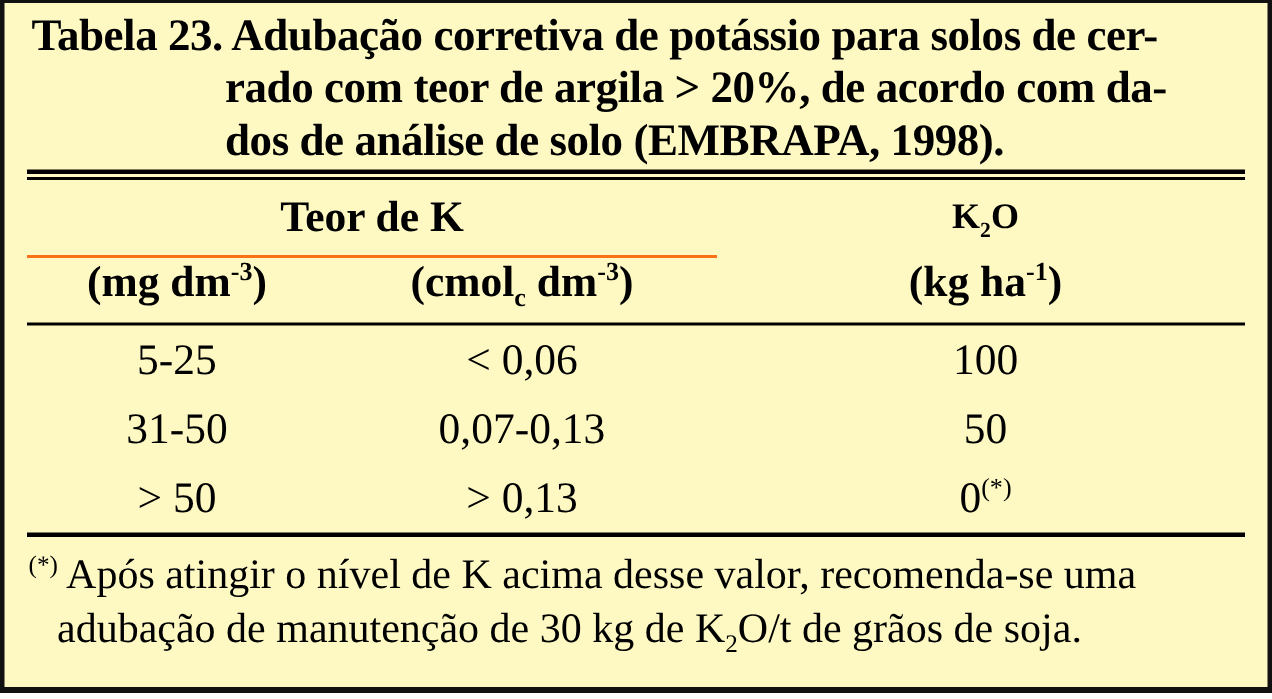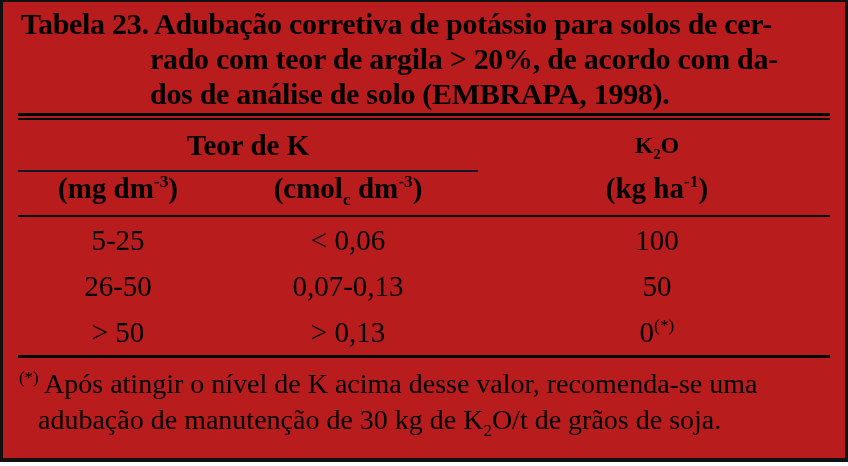--- a/index.html
+++ b/index.html
@@ -1,20 +1,20 @@
 <!DOCTYPE html>
 <html><head>
 <meta charset="utf-8">
 <style>
   html, body { margin:0; padding:0; background:#ffffff; }
   .frame {
     position:relative;
     width:848px; height:462px;
     box-sizing:border-box;
-    background:#b91c1c;
+    background:#fef9c3;
     border:3px solid #111111;
     border-top-width:2px;
     border-bottom-width:4px;
     font-family:"Liberation Serif", serif;
     color:#000000;
     overflow:hidden;
   }
   
   .caption { padding:4px 8px 0 18px; font-weight:bold; font-size:30px; line-height:35px; letter-spacing:-0.3px; }
   .cap-line { white-space:nowrap; }
@@ -22,21 +22,21 @@
 
   
   .rule-double { margin:2px 15px 0 15px; height:7px; box-sizing:border-box;
                  border-top:3px solid #000; border-bottom:2px solid #000; }
   .rule      { margin:0 15px; border-top:2px solid #000; }
   .rule-thick{ margin:0 15px; border-top:3px solid #000; }
 
   
   .thead, .trow { display:grid; grid-template-columns:200px 260px 358px; margin:0 15px; }
   .group-cell { grid-column:1 / 3; text-align:center; font-weight:bold; font-size:29px;
-                line-height:33px; padding:9px 0 8px; border-bottom:2px solid #0f172a; }
+                line-height:33px; padding:9px 0 8px; border-bottom:2px solid #f97316; }
   .k2o-cell   { grid-column:3 / 4; text-align:center; font-weight:bold; font-size:24px;
                 line-height:33px; padding:9px 0 8px; }
   .unit-cell  { text-align:center; font-weight:bold; font-size:29px; line-height:33px; padding:0 0 10px; }
   .tcell      { text-align:center; font-size:29px; line-height:25px; padding:11px 0 10px; }
 
   sup { font-size:60%; vertical-align:super; line-height:0; }
   sub { font-size:60%; vertical-align:sub;   line-height:0; }
 
   
   .footnote { padding:8px 12px 0 16px; font-size:28px; line-height:36px; }
@@ -69,21 +69,21 @@
   </div>
 
   <div class="rule"></div>
 
   <div class="trow">
     <div class="tcell">5-25</div>
     <div class="tcell">&lt; 0,06</div>
     <div class="tcell"><span>100</span><sup></sup></div>
   </div>
   <div class="trow">
-    <div class="tcell">26-50</div>
+    <div class="tcell">31-50</div>
     <div class="tcell">0,07-0,13</div>
     <div class="tcell"><span>50</span><sup></sup></div>
   </div>
   <div class="trow">
     <div class="tcell">&gt; 50</div>
     <div class="tcell">&gt; 0,13</div>
     <div class="tcell"><span>0</span><sup>(*)</sup></div>
   </div>
 
   <div class="rule-thick"></div>

